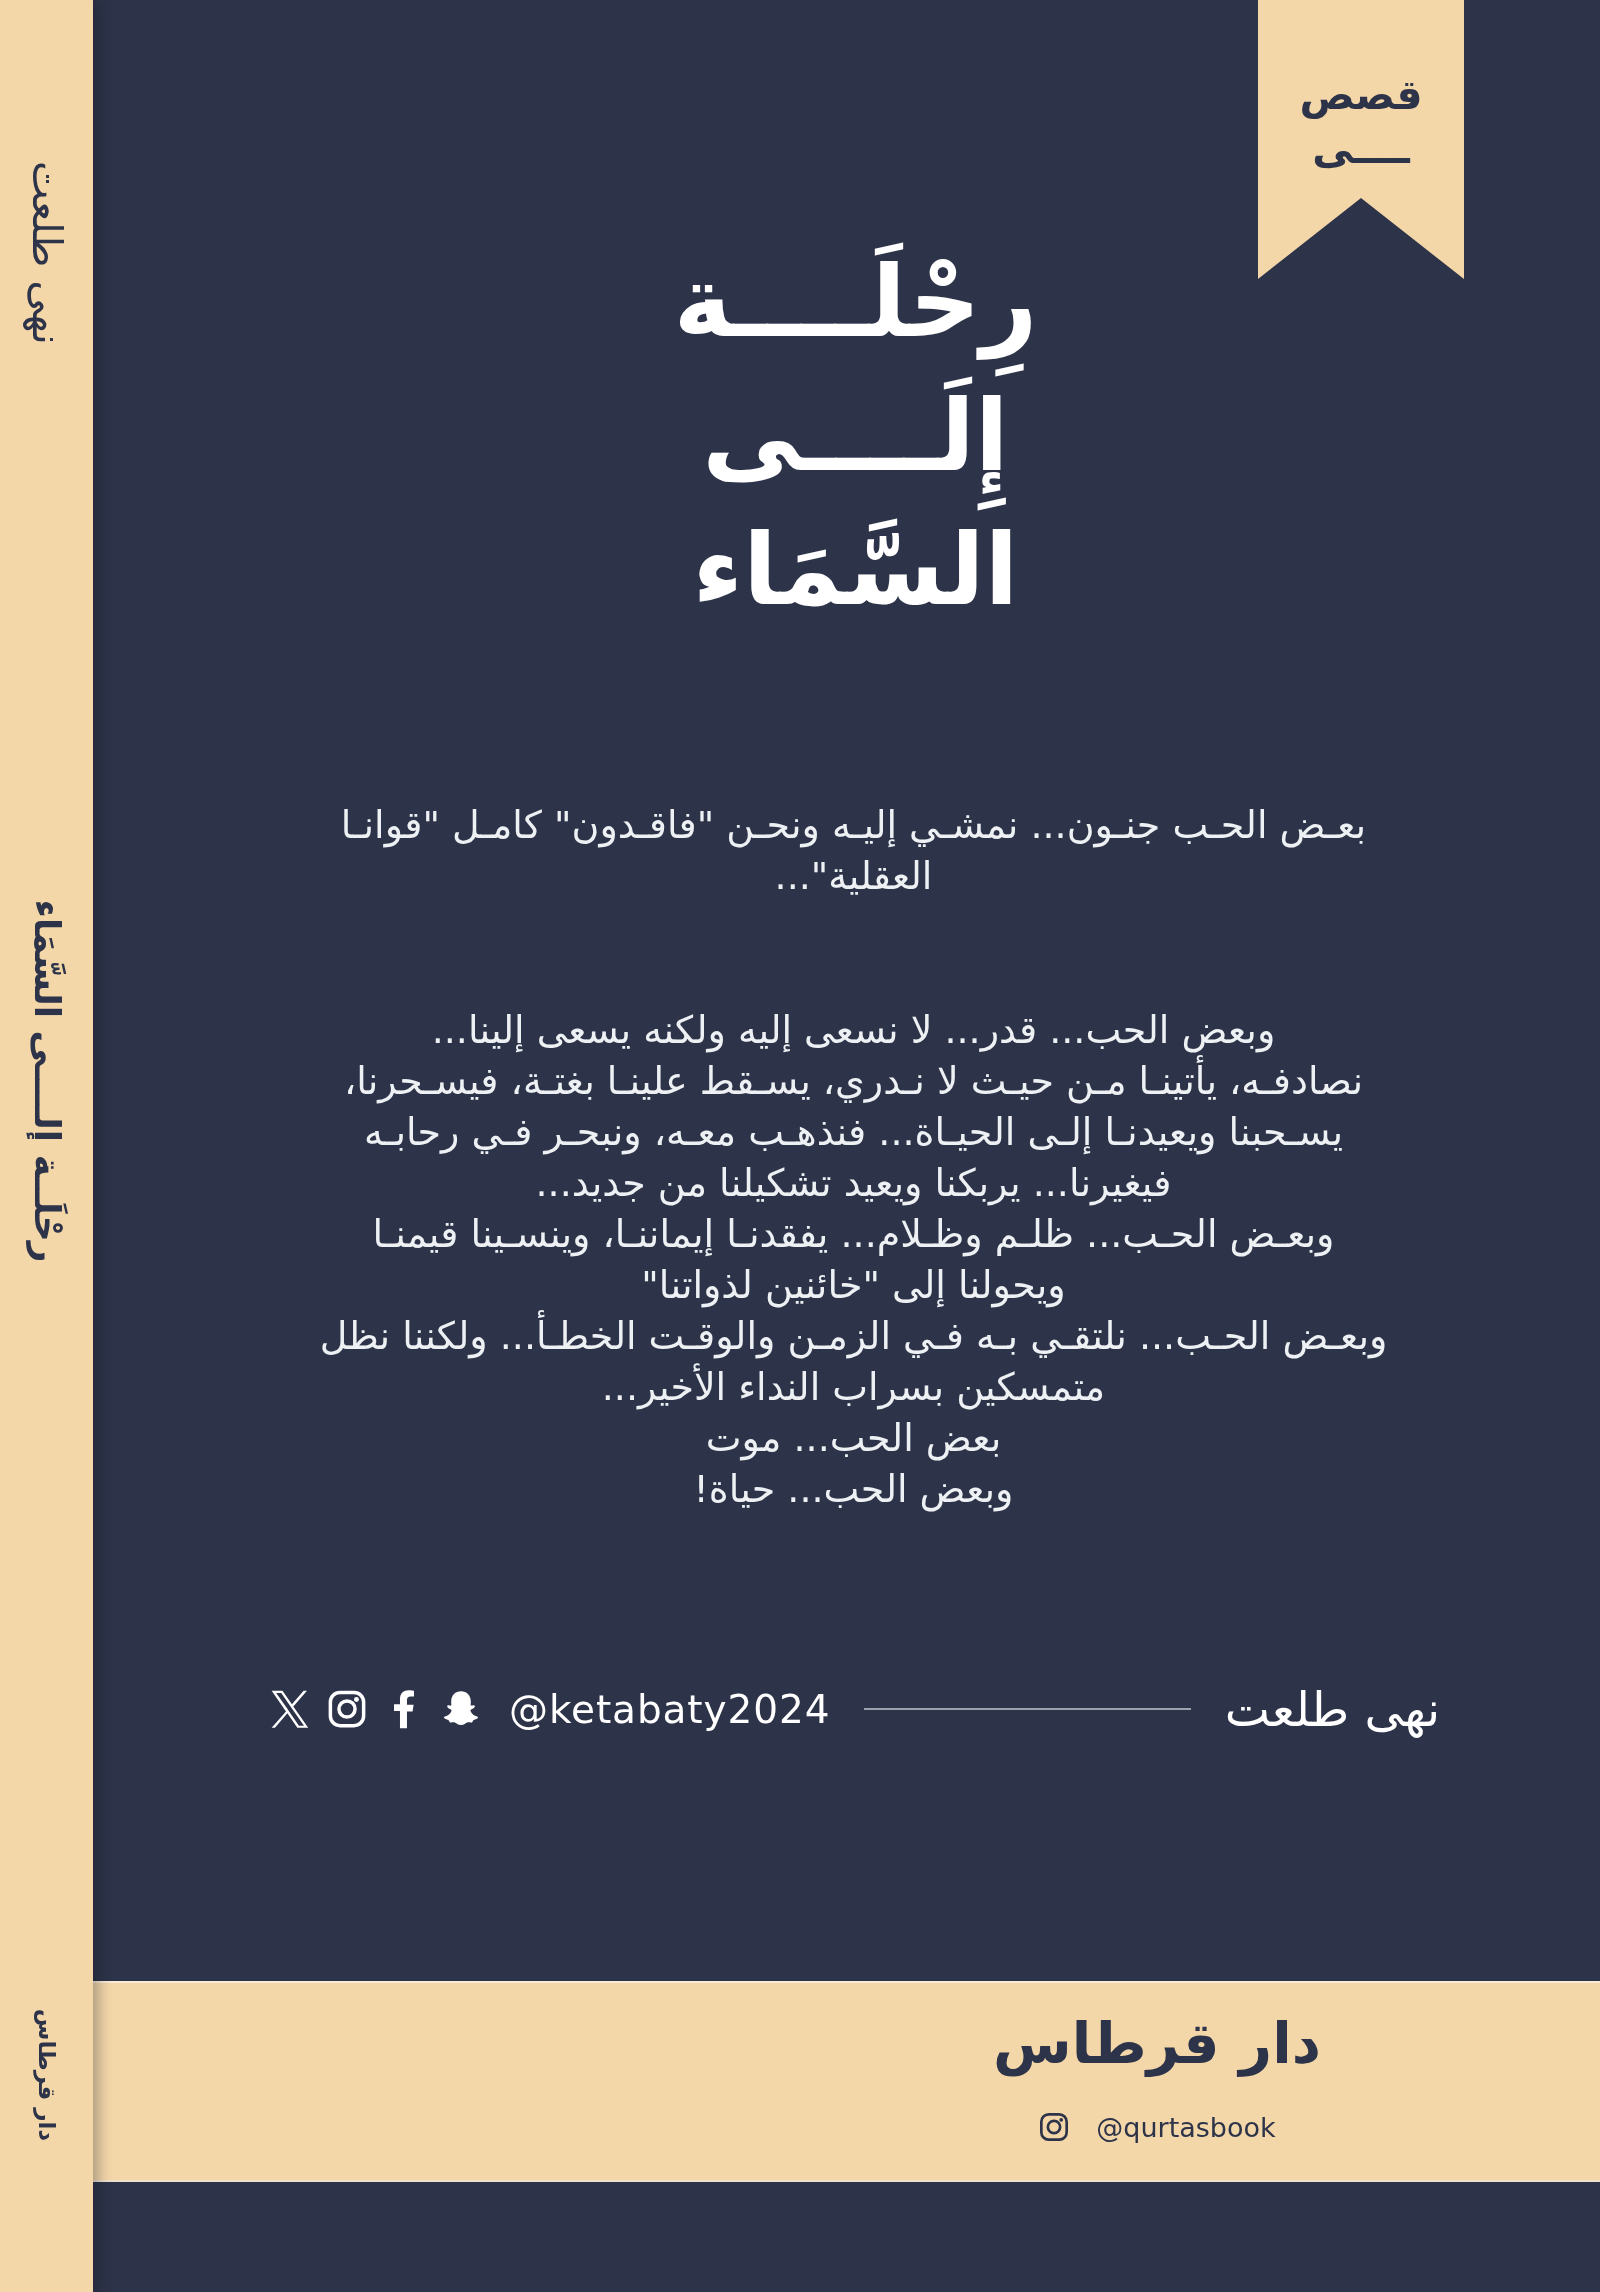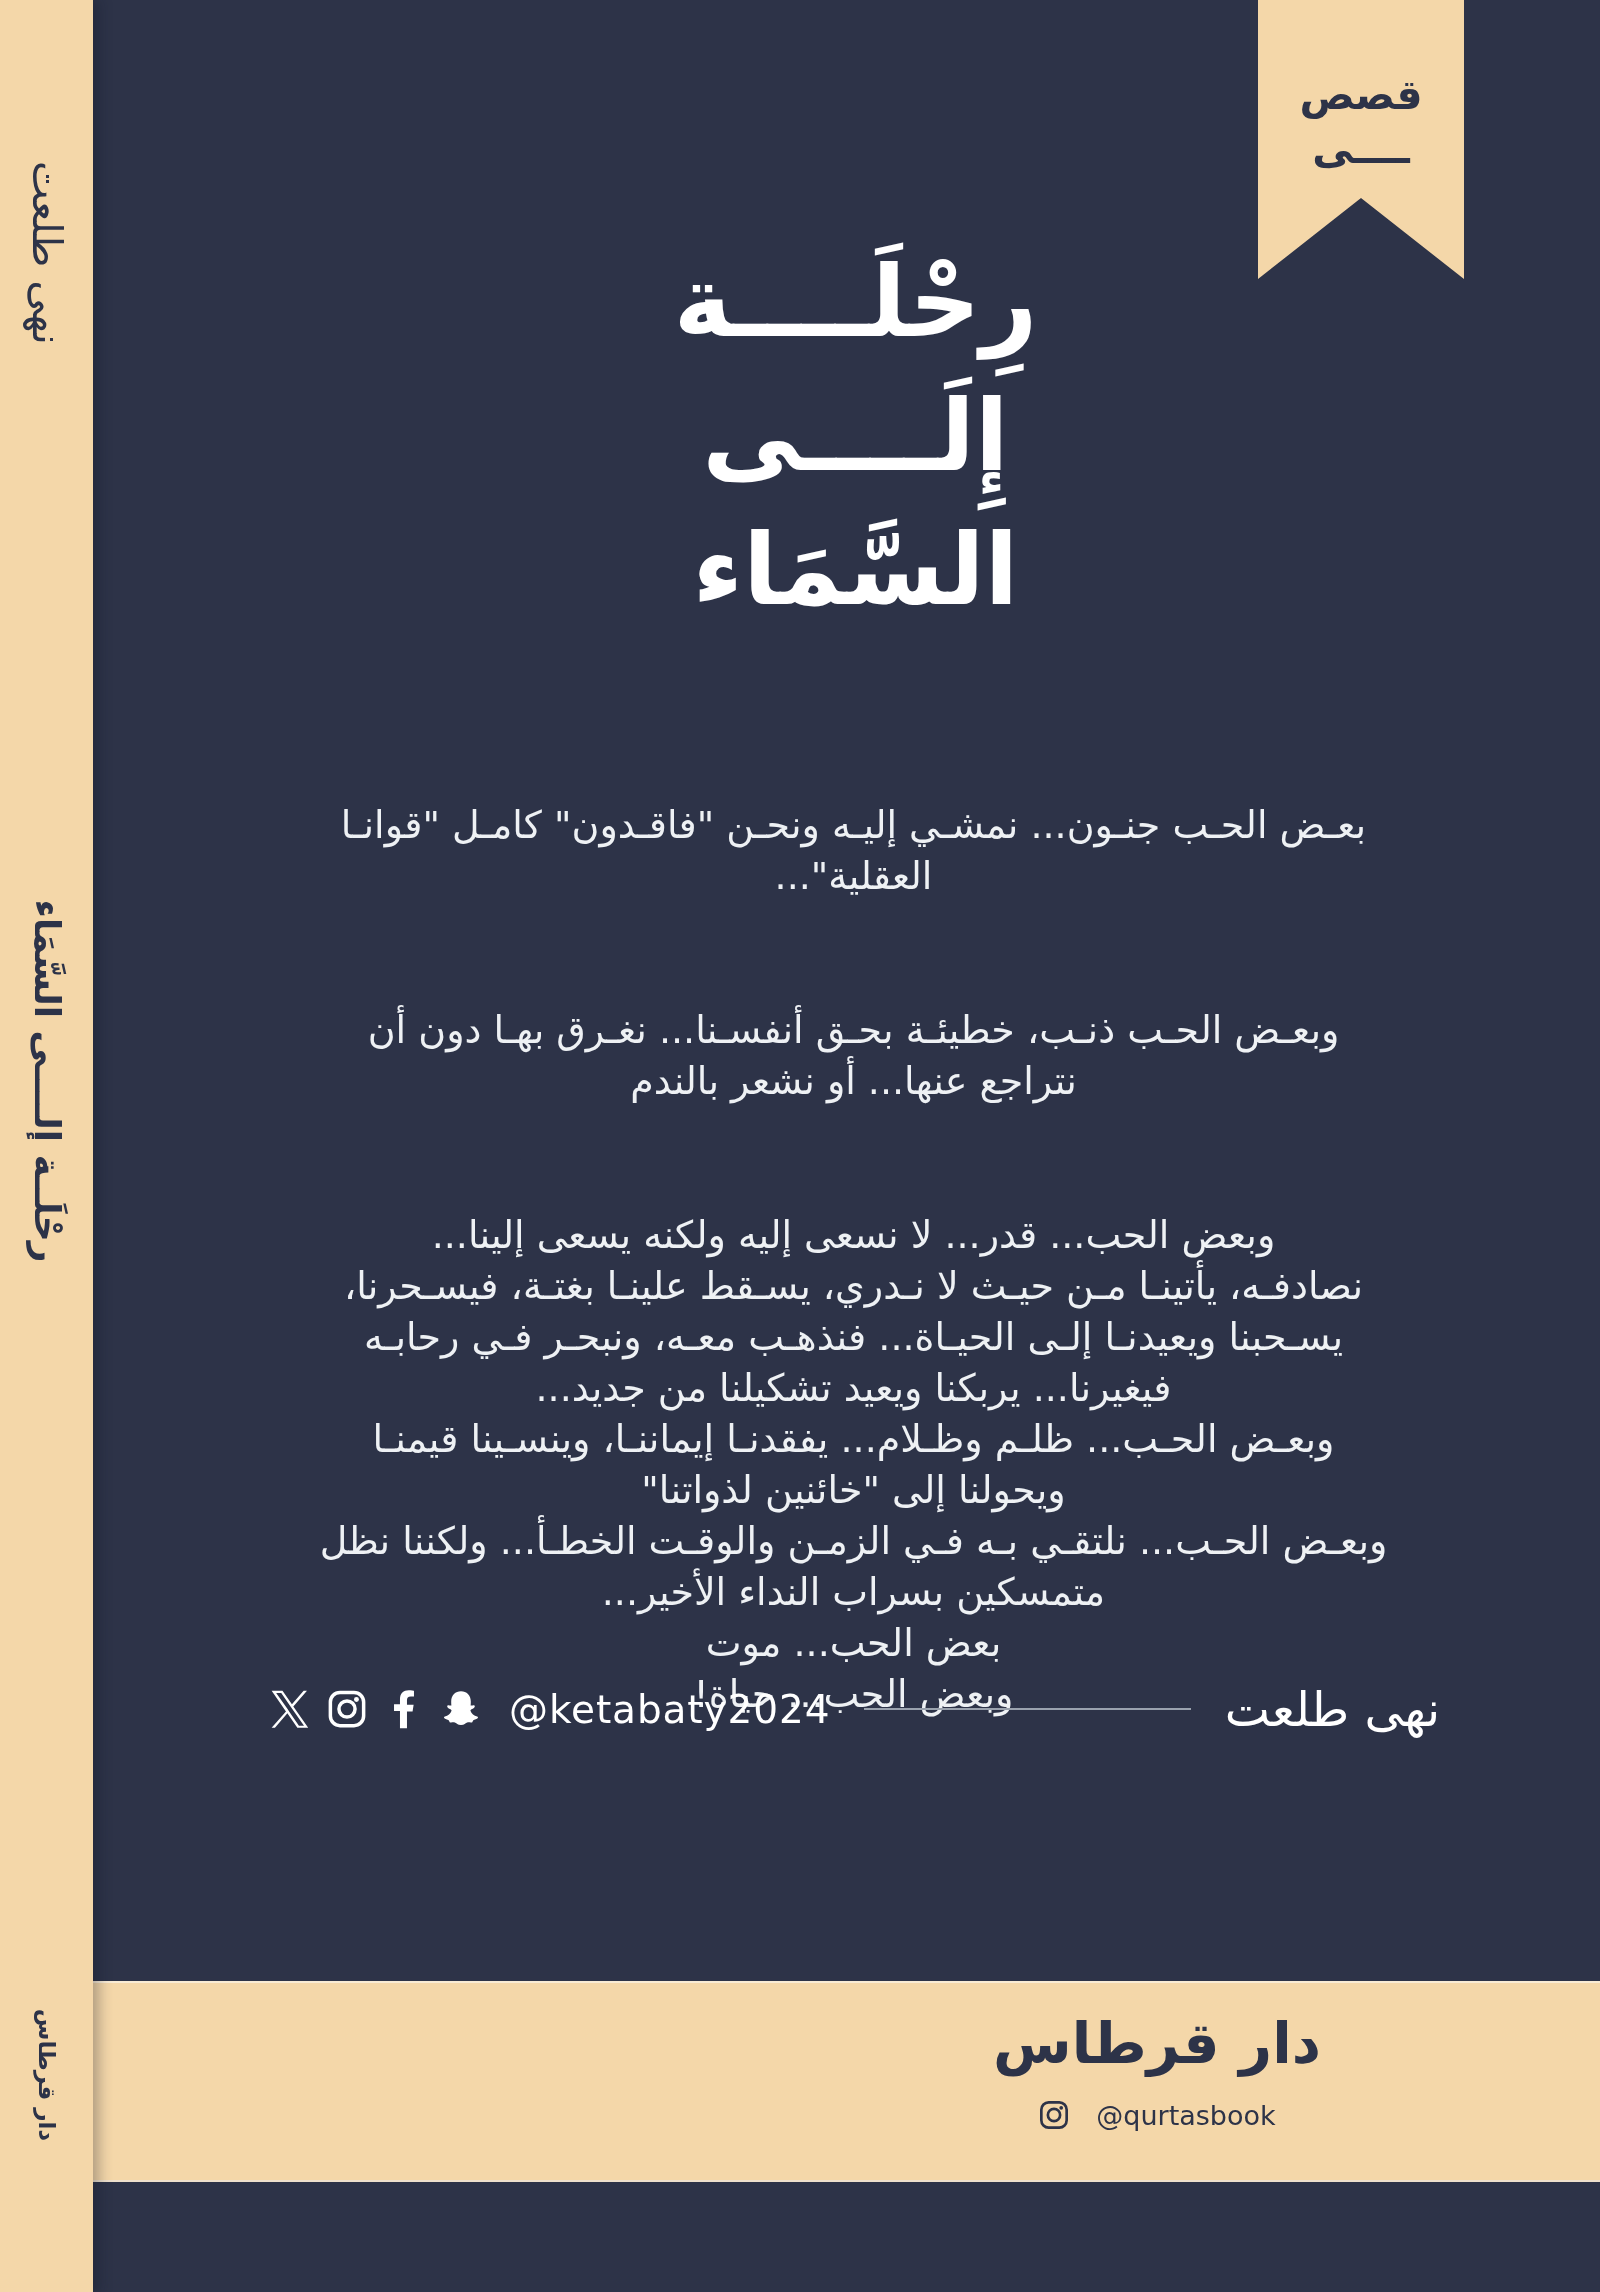--- a/index.html
+++ b/index.html
@@ -58,21 +58,21 @@
     background:#f4d7a9;box-sizing:border-box;
     border-top:2.7px solid rgba(255,255,255,.50);
     border-bottom:2.7px solid rgba(238,226,211,.85);
   }
   .pub-block{
     position:absolute;left:978px;top:2010px;width:358px;z-index:3;
     text-align:center;color:#2d3348;
   }
   .pub-logo{font-size:57px;font-weight:bold;direction:rtl}
   .pub-ig{
-    margin-top:23px;display:flex;align-items:center;justify-content:center;
+    margin-top:35px;display:flex;align-items:center;justify-content:center;
     gap:26px;font-size:27px;color:#2d3348;
   }
   .pub-ig .icon{width:32px;height:32px}
   
   .footer{position:absolute;left:93px;right:0;top:2182px;height:111px;background:#2d3348;z-index:2}
 </style>
 </head>
 <body>
 
 <div>
@@ -82,22 +82,20 @@
     <div>ــــى</div>
   </div>
 
   <h1 class="title">رِحْلَــــة
 إِلَــــى
 السَّمَاء</h1>
 
   <div class="synopsis">
     <p>بعـض الحـب جنـون... نمشـي إليـه ونحـن "فاقـدون" كامـل "قوانـا
 العقلية"...</p>
-    <p>وبعـض الحـب ذنـب، خطيئـة بحـق أنفسـنا... نغـرق بهـا دون أن
-نتراجع عنها... أو نشعر بالندم</p>
     <p>وبعض الحب... قدر... لا نسعى إليه ولكنه يسعى إلينا...
 نصادفـه، يأتينـا مـن حيـث لا نـدري، يسـقط علينـا بغتـة، فيسـحرنا،
 يسـحبنا ويعيدنـا إلـى الحيـاة... فنذهـب معـه، ونبحـر فـي رحابـه
 فيغيرنا... يربكنا ويعيد تشكيلنا من جديد...
 وبعـض الحـب... ظلـم وظـلام... يفقدنـا إيماننـا، وينسـينا قيمنـا
 ويحولنا إلى "خائنين لذواتنا"
 وبعـض الحـب... نلتقـي بـه فـي الزمـن والوقـت الخطـأ... ولكننا نظل
 متمسكين بسراب النداء الأخير...
 بعض الحب... موت
 وبعض الحب... حياة!</p>

